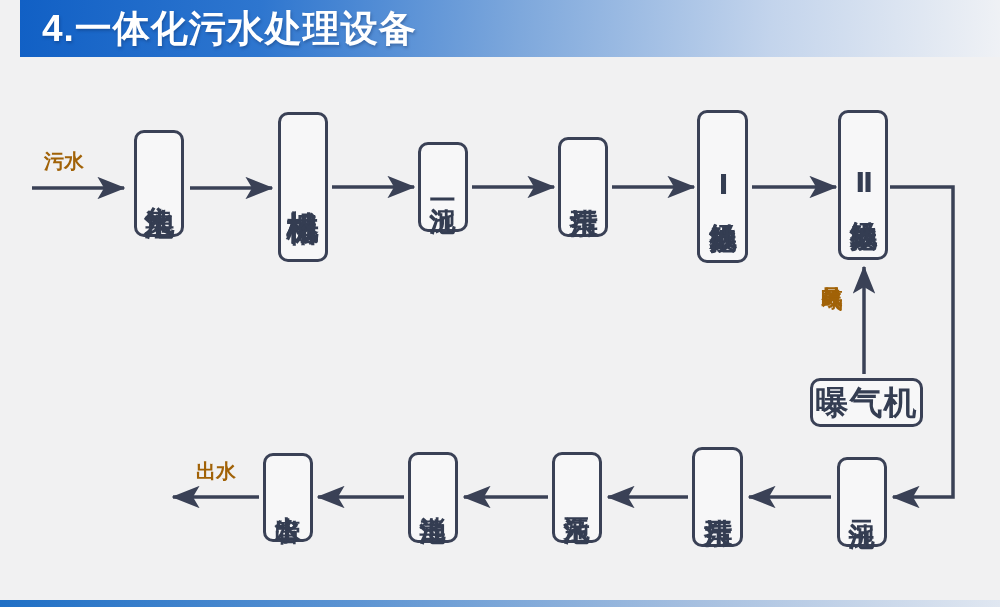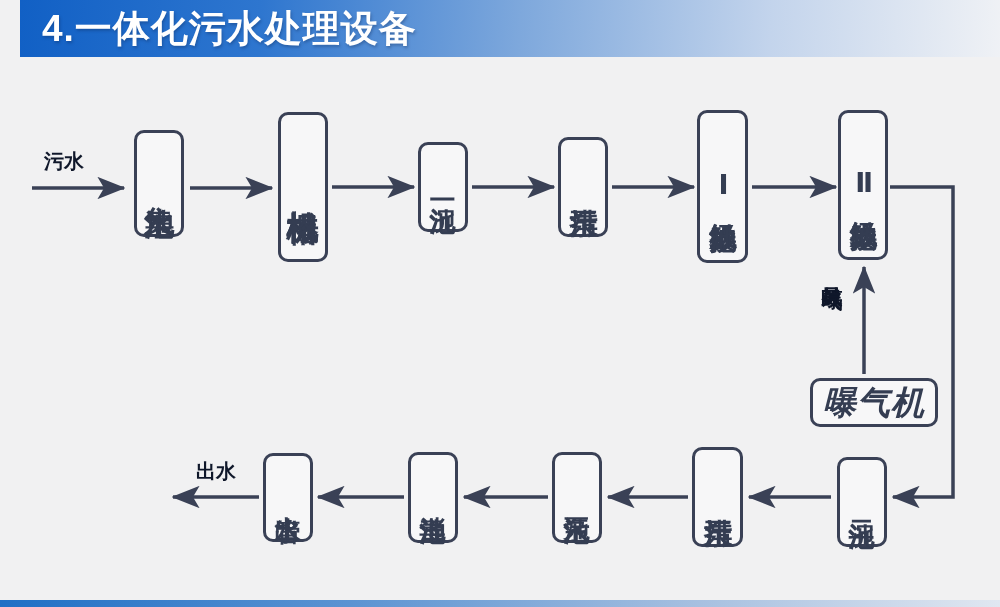--- a/index.html
+++ b/index.html
@@ -61,21 +61,21 @@
     letter-spacing: 1px;
   }
   .fs26 { font-size: 26px; }
   .fs27 { font-size: 27px; }
   .fs28 { font-size: 28px; }
   .fs30 { font-size: 30px; }
   .fs33 { font-size: 32px; }
   .h { font-size: 33px; letter-spacing: 1px; }
   .flow-label {
     position: absolute;
-    color: #0f172a;
+    color: #a16207;
     font-weight: 600;
     font-size: 20px;
     white-space: nowrap;
   }
   .flow-label.v {
     font-size: 21px;
     font-weight: 600;
     line-height: 1.1;
     letter-spacing: 1px;
   }
@@ -117,21 +117,21 @@
     <div class="flow-label" style="left:44px; top:91px;">污水</div>
     <div class="flow-label" style="left:196px; top:401px;">出水</div>
     <div class="flow-label v" style="left:821px; top:213px; height:96px;">鼓风曝气</div>
 
     <div class="node v fs30" style="left:134px; top:73px;  width:50px; height:107px;">集水池</div>
     <div class="node v fs33" style="left:278px; top:55px;  width:50px; height:150px;">机械栅格</div>
     <div class="node v fs26" style="left:418px; top:85px;  width:50px; height:90px;">一沉池</div>
     <div class="node v fs28" style="left:558px; top:80px;  width:50px; height:100px;">排污泵</div>
     <div class="node v fs27" style="left:697px; top:53px;  width:51px; height:153px;">Ⅰ级接触池</div>
     <div class="node v fs27" style="left:838px; top:53px;  width:50px; height:150px;">Ⅱ级接触池</div>
-    <div class="node h" style="left:810px; top:321px; width:128px; height:49px;font-style:italic;">曝气机</div>
+    <div class="node h" style="left:810px; top:321px; width:113px; height:49px;">曝气机</div>
     <div class="node v fs26" style="left:837px; top:400px; width:50px; height:90px;">二沉池</div>
     <div class="node v fs28" style="left:692px; top:390px; width:51px; height:100px;">排污泵</div>
     <div class="node v fs26" style="left:552px; top:395px; width:50px; height:91px;">污泵池</div>
     <div class="node v fs26" style="left:408px; top:395px; width:50px; height:91px;">消毒池</div>
     <div class="node v fs26" style="left:263px; top:396px; width:50px; height:89px;">出水管</div>
 
   </div>
 
   <div class="slide-footer"></div>
 

